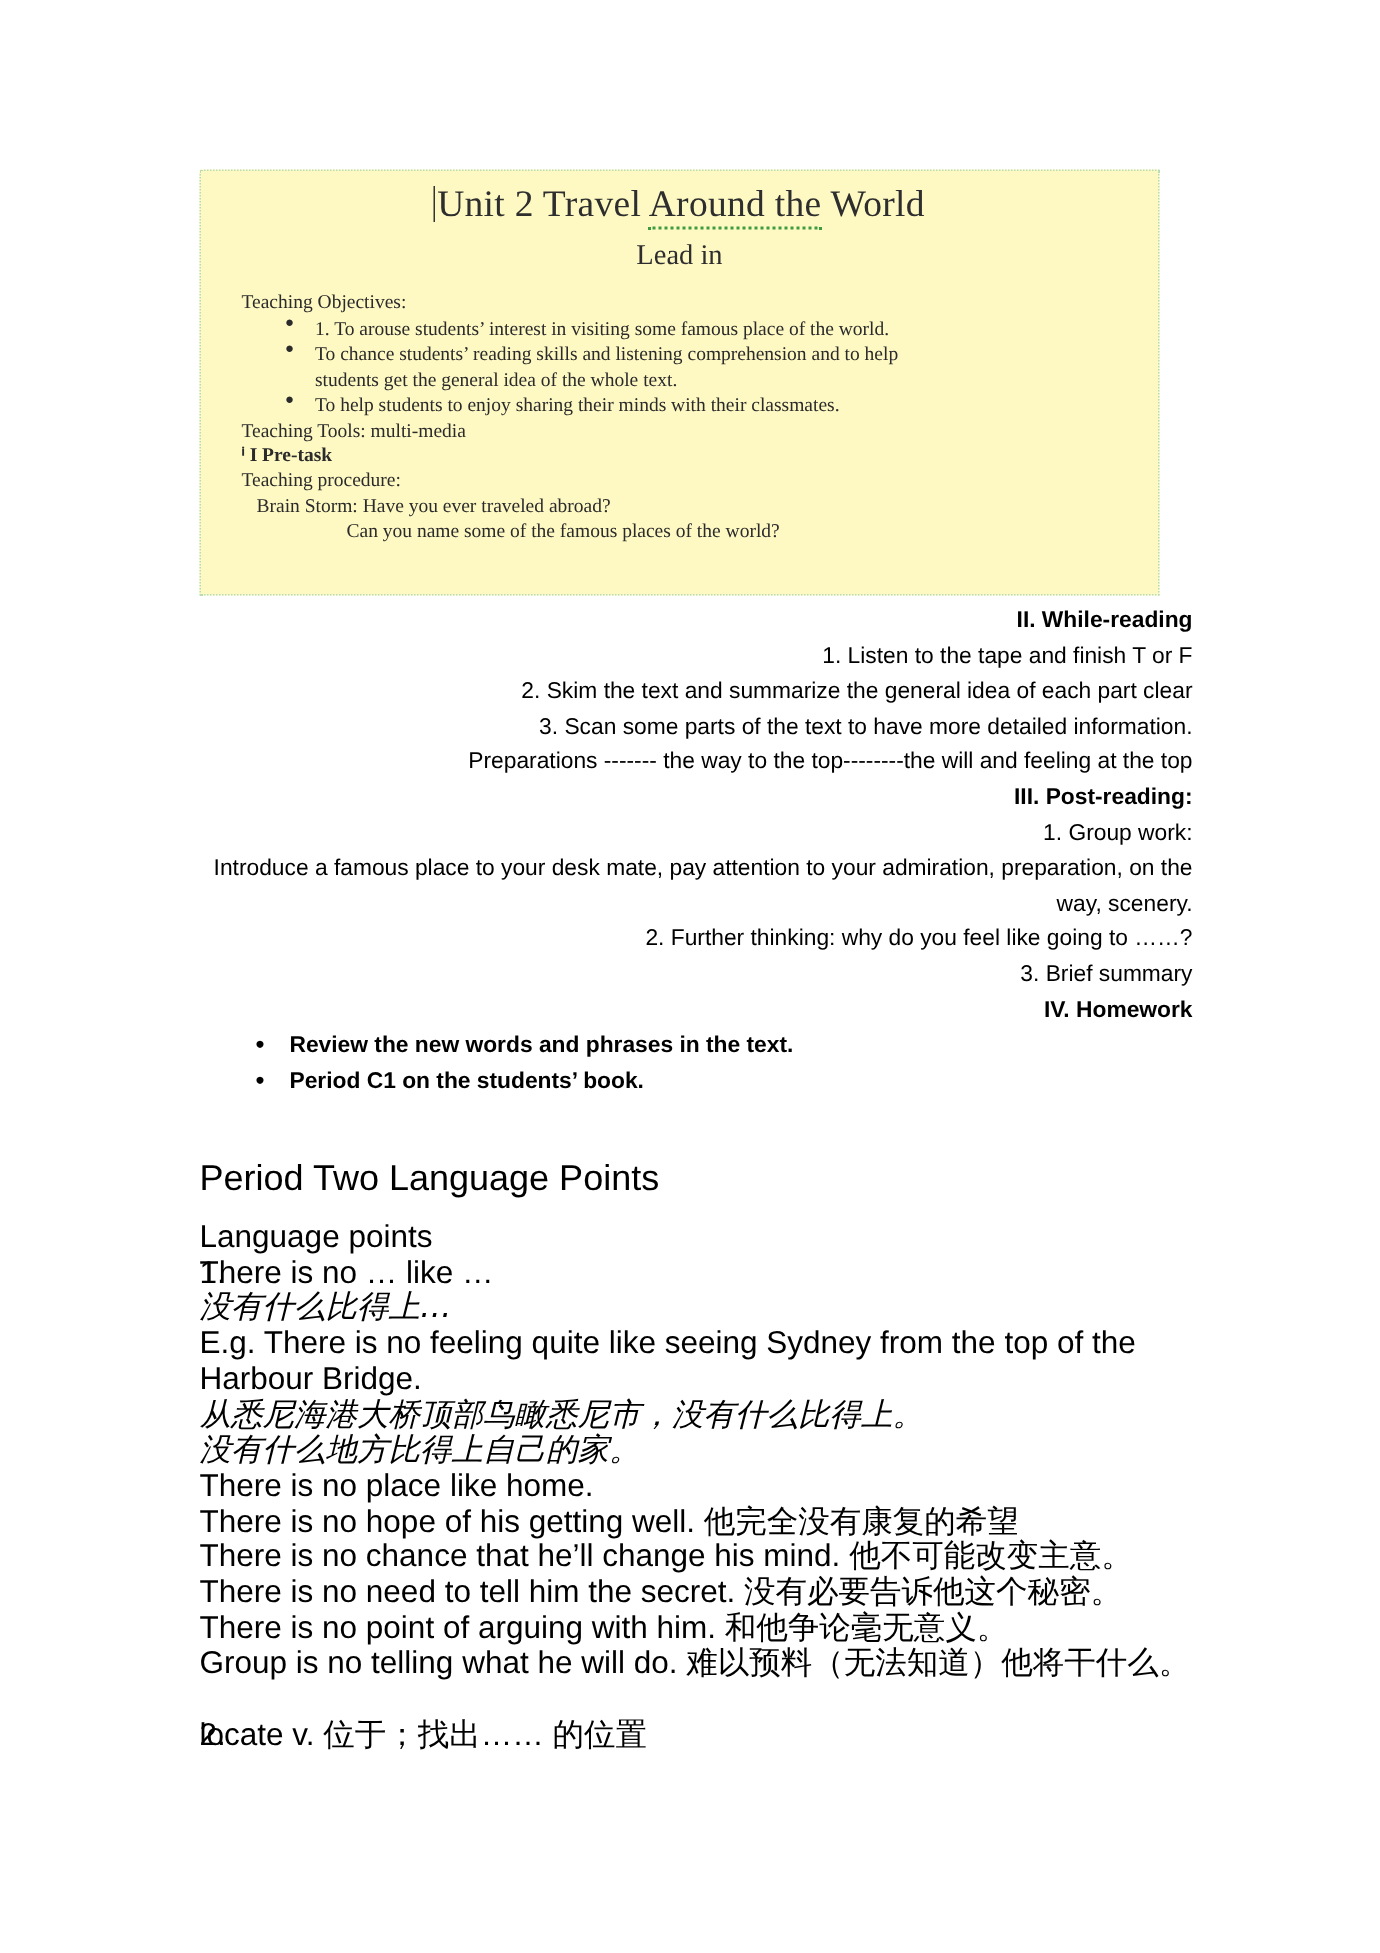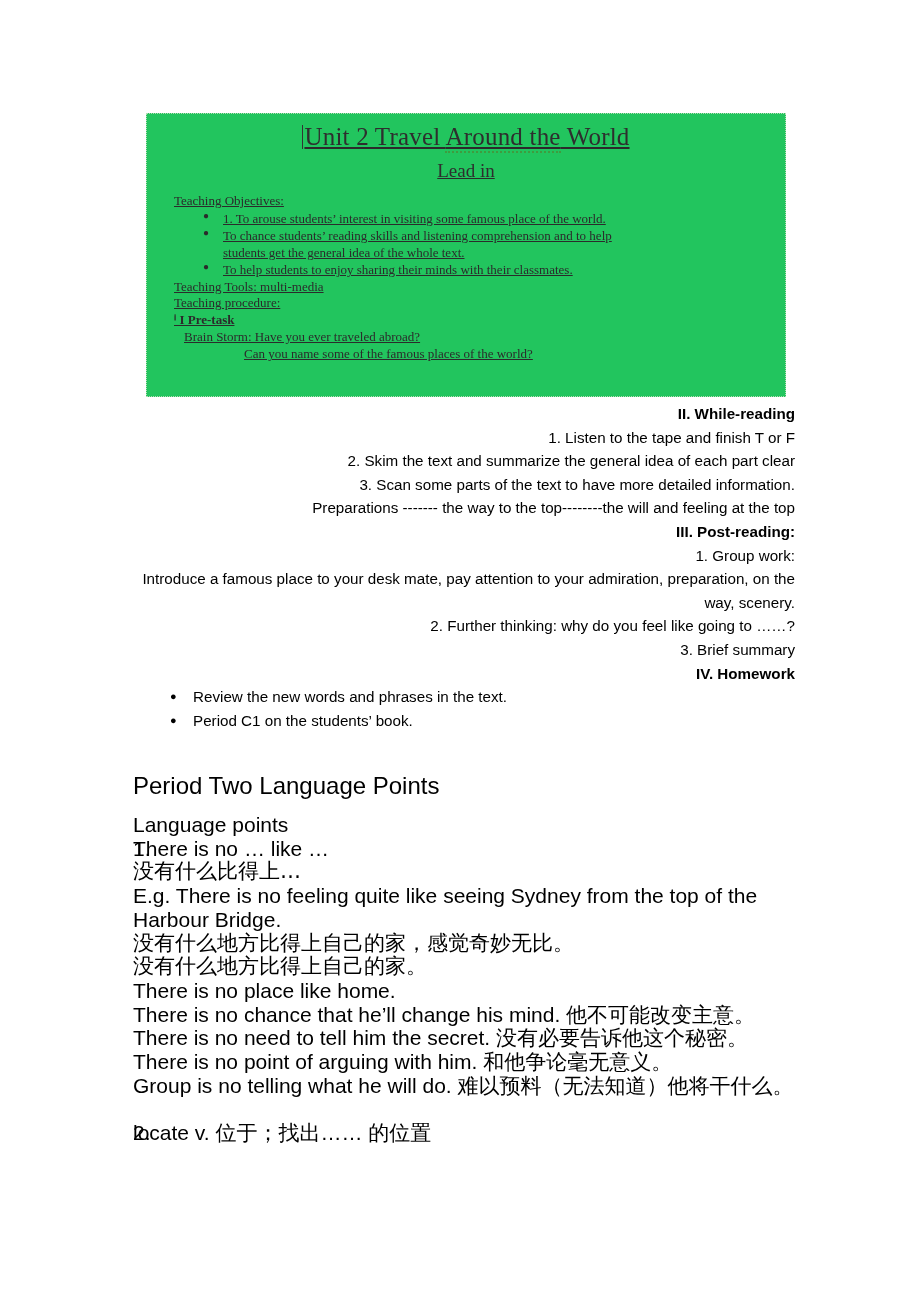--- a/index.html
+++ b/index.html
@@ -19,31 +19,30 @@
   .page {
     position: absolute;
     left: 0; top: 0;
     width: 920px;
     height: 1302px;
   }
 
   
   .embed-img {
     position: absolute;
-    left: 146px;
+    left: 133px;
     top: 113px;
     width: 640px;
     height: 284px;
     border: 1px dotted #b5dcb5;
     box-sizing: border-box;
-    background: #22c55e;
+    background: #fef9c3;
     font-family: "Liberation Serif", serif;
     color: #2b2b2b;
     overflow: hidden;
-    text-decoration: underline;
   }
   .embed-title {
     text-align: center;
     font-size: 25px;
     line-height: 1.0;
     margin-top: 10px;
     letter-spacing: .2px;
     color: #2e2e2e;
     position: relative;
   }
@@ -117,20 +116,21 @@
     padding-left: 17px;
   }
   .hw-list {
     list-style: none;
     margin: 0;
     padding: 0 0 0 37px;
   }
   .hw-list li {
     position: relative;
     padding-left: 23px;
+    font-weight: bold;
   }
   .hw-list li:before {
     content: "\25CF";
     position: absolute;
     left: 0;
     top: 0px;
     font-size: 11px;
   }
 
   .period-head {
@@ -158,21 +158,21 @@
     padding-left: 29px;
   }
   .num-row .n {
     position: absolute;
     left: 0;
     top: 0;
   }
   .lp-ind { padding-left: 29px; }
   .lp-ind2 { padding-left: 32px; }
   .spacer { height: 23.7px; }
-  .cjk { font-family: "DejaVu Sans", sans-serif; }
+  .cjk { font-family: "DejaVu Sans", sans-serif; font-style: italic; }
 </style>
 </head>
 <body>
 
 <div class="page">
 
   <div class="embed-img">
 
     <div class="embed-title">
       <span class="caret"></span><span>Unit 2 Travel </span><span class="sp-under">Around the</span><span> World</span>
@@ -190,22 +190,22 @@
         <li>
           <span>To chance students’    reading skills and listening comprehension and to help</span>
           <div>students get the general idea of the whole text.</div>
         </li>
         <li>
           <span>To help students to enjoy sharing their minds with their classmates.</span>
         </li>
       </ul>
 
       <div class="ln">Teaching Tools: multi-media</div>
+      <div class="ln bold-it">ⁱ I Pre-task</div>
       <div class="ln">Teaching procedure:</div>
-      <div class="ln bold-it">ⁱ I Pre-task</div>
       <div class="ln embed-ind1">Brain Storm: Have you ever traveled abroad?</div>
       <div class="ln embed-ind2">Can you name some of the famous places of the world?</div>
     </div>
   </div>
 
   <div class="doc">
     <p class="b">II. While-reading</p>
     <p>1. Listen to the tape and finish T or F</p>
     <p>2. Skim the text and summarize the general idea of each part clear</p>
     <p>3. Scan some parts of the text to have more detailed information.</p>
@@ -229,24 +229,25 @@
   <div class="lp">
     <p>Language points</p>
 
     <p class="num-row">
       <span class="n">1.</span>
       <span>There is no … like …</span>
     </p>
     <p class="lp-ind cjk">没有什么比得上…</p>
 
     <p>E.g. There is no feeling quite like seeing Sydney from the top of the Harbour Bridge.</p>
-    <p class="lp-ind2 cjk">没有什么地方比得上自己的家，感觉奇妙无比。</p>
+    <p class="lp-ind2 cjk">从悉尼海港大桥顶部鸟瞰悉尼市，没有什么比得上。</p>
     <p class="lp-ind2 cjk">没有什么地方比得上自己的家。</p>
     <p class="lp-ind2">There is no place like home.</p>
 
+    <p class="lp-ind2">There is no hope of his getting well.  他完全没有康复的希望</p>
     <p class="lp-ind2">There is no chance that he’ll change his mind.  他不可能改变主意。</p>
     <p class="lp-ind2">There is no need to tell him the secret.  没有必要告诉他这个秘密。</p>
     <p class="lp-ind2">There is no point of arguing with him.  和他争论毫无意义。</p>
     <p class="lp-ind2">Group is no telling what he will do.  难以预料（无法知道）他将干什么。</p>
 
     <div class="spacer"></div>
 
     <p class="num-row">
       <span class="n">2.</span>
       <span>locate v.  位于；找出…… 的位置</span>

